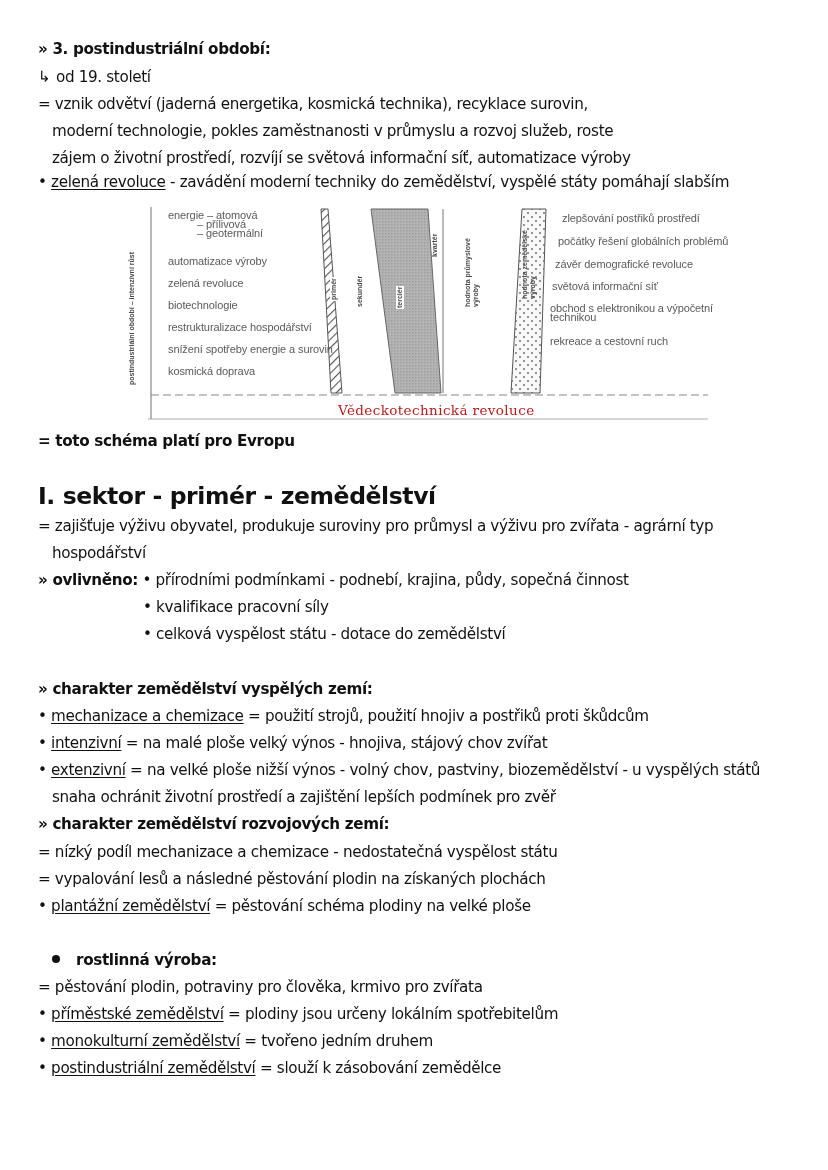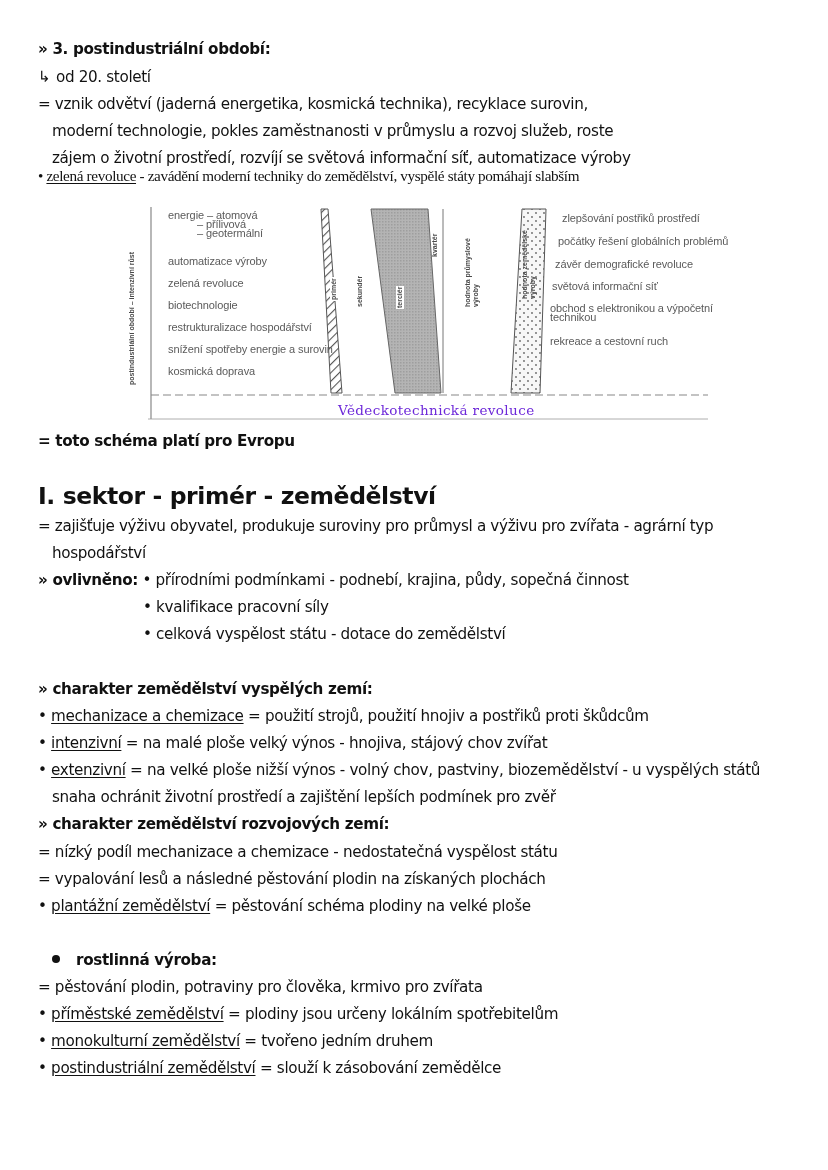--- a/index.html
+++ b/index.html
@@ -30,36 +30,36 @@
       position: absolute; font-family: "Liberation Sans", sans-serif; font-size: 11px;
       color: #5a5a5a; white-space: nowrap; line-height: 9px; letter-spacing: -0.1px;
     }
     .vlabel {
       position: absolute; font-family: "Liberation Sans", sans-serif; font-size: 7px;
       color: #4a4a4a; white-space: nowrap; transform-origin: left top;
       transform: rotate(-90deg); font-weight: bold; line-height: 8px;
     }
     .caption {
       position: absolute; left: 220px; top: 199px; font-family: "DejaVu Serif", serif;
-      font-size: 13.5px; color: #6d28d9; letter-spacing: 0.4px; white-space: nowrap;
+      font-size: 13.5px; color: #b91c1c; letter-spacing: 0.4px; white-space: nowrap;
     }
   </style>
 </head>
 <body>
 
 <div class="page">
 
   <div class="line b" style="top:39px;">» 3. postindustriální období:</div>
   <div class="line" style="top:67px;">
-    <span class="hookicon">↳</span><span>od 20. století</span>
+    <span class="hookicon">↳</span><span>od 19. století</span>
   </div>
   <div class="line" style="top:94px;">= vznik odvětví (jaderná energetika, kosmická technika), recyklace surovin,</div>
   <div class="line indent" style="top:121px;">moderní technologie, pokles zaměstnanosti v průmyslu a rozvoj služeb, roste</div>
   <div class="line indent" style="top:148px;">zájem o životní prostředí, rozvíjí se světová informační síť, automatizace výroby</div>
-  <div class="line" style="top:166px;font-family:Liberation Serif, serif;">
+  <div class="line" style="top:172px;">
     <span>•</span>
     <span class="u">zelená revoluce</span><span> - zavádění moderní techniky do zemědělství, vyspělé státy pomáhají slabším</span>
   </div>
 
   <div class="diagram">
     <svg width="590" height="218" viewBox="0 0 590 218">
       <defs>
         <pattern id="hatch" width="6" height="6" patternUnits="userSpaceOnUse" patternTransform="rotate(45)">
           <rect width="6" height="6" fill="#ffffff"></rect>
           <line x1="0" y1="0" x2="0" y2="6" stroke="#555" stroke-width="2.2"></line>

